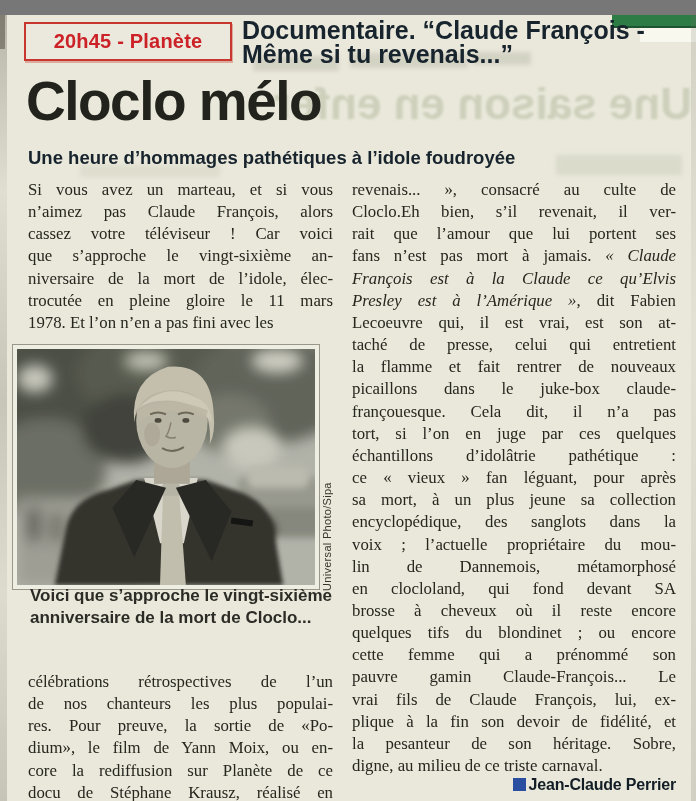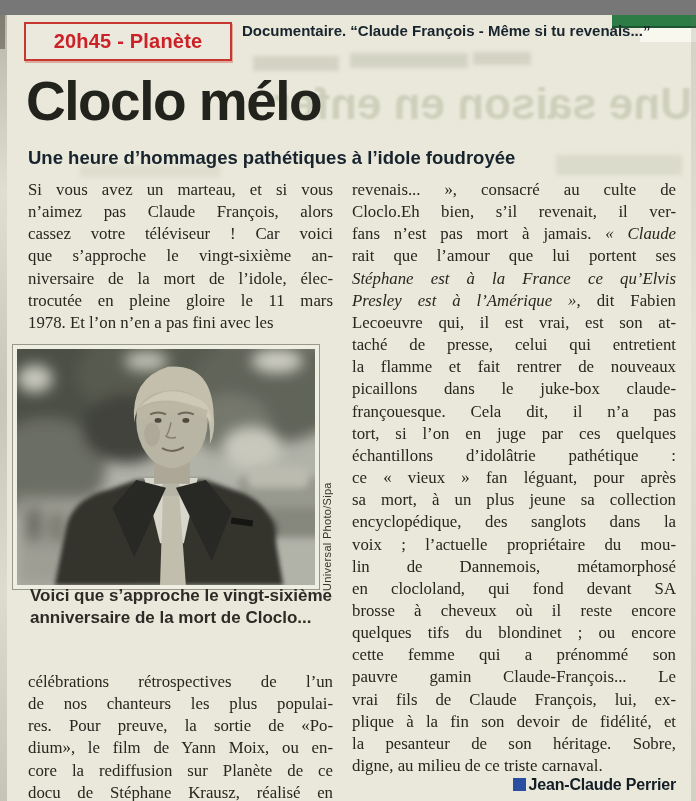--- a/index.html
+++ b/index.html
@@ -33,21 +33,21 @@
   .green-frag{position:absolute;left:612px;top:0;width:84px;height:11px;background:#2e7c45;border-bottom:2px solid #1d5530;}
   .green-white{position:absolute;left:640px;top:13px;width:56px;height:14px;background:rgba(250,250,242,.85);}
   
   .redbox{
     position:absolute;left:24px;top:7px;width:204px;height:35px;
     border:2px solid #c8372f;box-shadow:1px 2px 0 rgba(200,55,47,.35);
     display:flex;align-items:center;justify-content:center;background:rgba(238,236,224,.4);
   }
   .redbox span{color:#cb2127;font-weight:bold;font-size:20px;letter-spacing:.2px;}
   .kicker{position:absolute;left:242px;top:4px;width:452px;
-    font-weight:bold;font-size:15px;line-height:23.5px;color:#17232d;}
+    font-weight:bold;font-size:25px;line-height:23.5px;color:#17232d;}
   .title{position:absolute;left:26px;top:54px;
     font-size:55px;font-weight:bold;letter-spacing:-1.5px;color:#21231c;}
   .subtitle{position:absolute;left:28px;top:132px;width:640px;
     font-size:18.5px;font-weight:bold;color:#17232d;}
   
   .col{position:absolute;font-family:"Liberation Serif",serif;
     font-size:16.8px;line-height:22.15px;color:#27261f;}
   .col1a{left:28px;top:164px;width:305px;}
   .col1b{left:28px;top:656px;width:305px;}
   .col2{left:352px;top:164px;width:324px;}
@@ -173,23 +173,23 @@
       <div class="line"><span>de nos chanteurs les plus populai-</span></div>
       <div class="line"><span>res. Pour preuve, la sortie de «Po-</span></div>
       <div class="line"><span>dium», le film de Yann Moix, ou en-</span></div>
       <div class="line"><span>core la rediffusion sur Planète de ce</span></div>
       <div class="line"><span>docu de </span><span class="u">Stéphane Krausz</span><span>, réalisé en</span></div>
       <div class="line last"><span>2001, et finement titré : « Même si tu</span></div>
     </div>
   <div class="col col2">
       <div class="line"><span>revenais... », consacré au culte de</span></div>
       <div class="line"><span>Cloclo.Eh bien, s’il revenait, il ver-</span></div>
+      <div class="line"><span>rait que l’amour que lui portent ses</span></div>
       <div class="line"><span>fans n’est pas mort à jamais. </span><span class="i">« Claude</span></div>
-      <div class="line"><span>rait que l’amour que lui portent ses</span></div>
-      <div class="line"><span class="i">Stéphane est à la France ce qu’Elvis</span></div>
+      <div class="line"><span class="i">François est à la Claude ce qu’Elvis</span></div>
       <div class="line"><span class="i">Presley est à l’Amérique »</span><span>, dit Fabien</span></div>
       <div class="line"><span>Lecoeuvre qui, il est vrai, est son at-</span></div>
       <div class="line"><span>taché de presse, celui qui entretient</span></div>
       <div class="line"><span>la flamme et fait rentrer de nouveaux</span></div>
       <div class="line"><span>picaillons dans le juke-box claude-</span></div>
       <div class="line"><span>françouesque. Cela dit, il n’a pas</span></div>
       <div class="line"><span>tort, si l’on en juge par ces quelques</span></div>
       <div class="line"><span>échantillons d’idolâtrie pathétique :</span></div>
       <div class="line"><span>ce « vieux » fan léguant, pour après</span></div>
       <div class="line"><span>sa mort, à un plus jeune sa collection</span></div>

